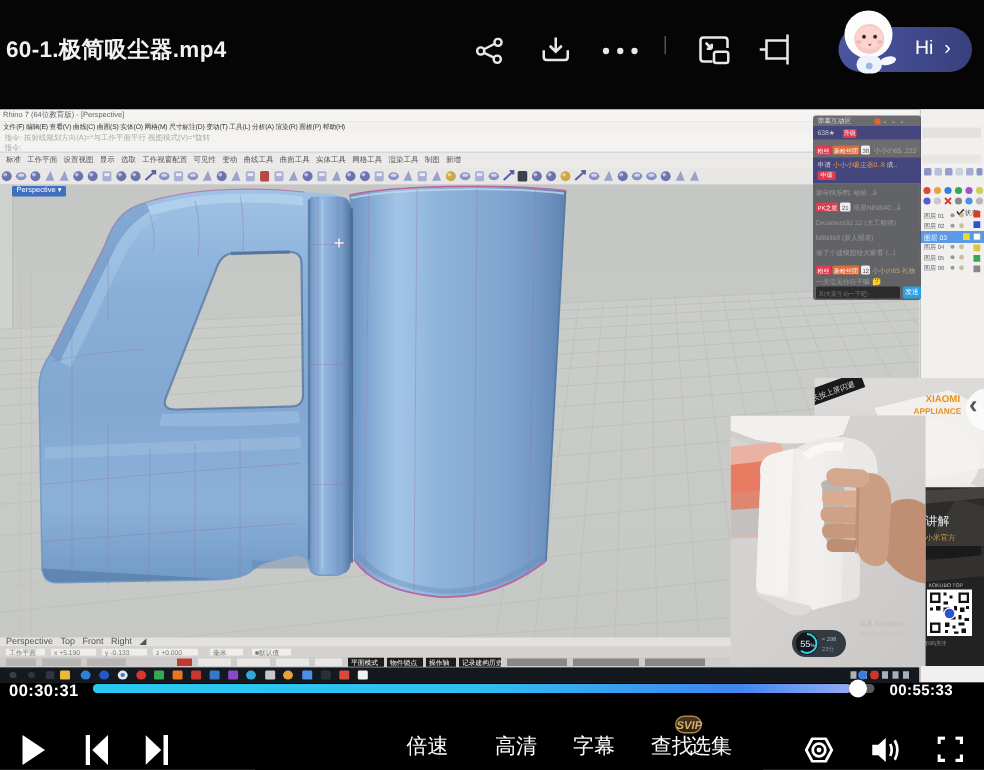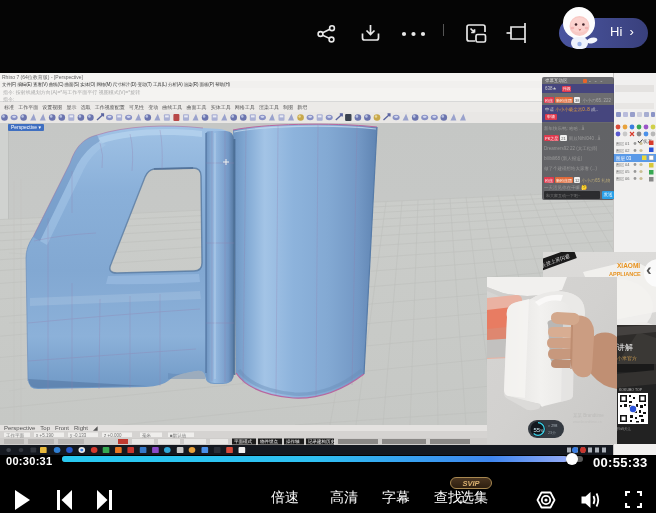--- a/index.html
+++ b/index.html
@@ -44,43 +44,44 @@
 
   
   #streambg{left:543px;top:179px;width:113px;height:192px;background:#d9d9d7;overflow:hidden;}
   #pip{left:487px;top:204px;width:130px;height:167px;background:#d2d2d0;overflow:hidden;}
   #backbtn{left:644px;top:186px;width:28px;height:28px;border-radius:50%;
            background:rgba(252,252,252,0.92);}
 
   
   #prow{left:0;top:455px;width:656px;height:16px;background:#000;}
   #t1{left:6px;top:455px;color:#fff;font-size:11px;font-weight:bold;letter-spacing:0.3px;}
-  #t2{left:593px;top:455px;color:#fff;font-size:13px;font-weight:bold;letter-spacing:0.3px;}
+  #t2{left:593px;top:455px;color:#fff;font-size:10px;font-weight:bold;letter-spacing:0.3px;}
   #pbar{left:62px;top:456px;width:521px;height:6px;border-radius:3px;background:#5a5a5a;}
   #pfill{left:62px;top:456px;width:505px;height:6px;border-radius:3px;
          background:linear-gradient(90deg,#28c9f0,#2fc0f2 50%,#3f86ef 85%,#93aaf5);}
   #pdot{left:566px;top:453px;width:12px;height:12px;border-radius:50%;background:#fff;}
   #controls{left:0;top:471px;width:656px;height:42px;background:#000;}
   .cbtn{color:#fff;font-size:14px;top:489px;}
-  #svip{left:450px;top:477px;width:42px;height:12px;border-radius:6px;box-sizing:border-box;
+  #svip{left:450px;top:477px;width:18px;height:12px;border-radius:6px;box-sizing:border-box;
         background:linear-gradient(180deg,#4a3520,#2e1f10);color:#d8b070;font-size:7.5px;
         font-weight:bold;font-style:italic;text-align:center;line-height:11px;
         border:1px solid #a88850;}
   .nw{white-space:nowrap;}
   #iconrow svg,#status1 svg,#status2 svg,#taskbar svg,#rpanel svg,#streambg svg,#pip svg{display:block;}
   .chipR,.chipO,.chipW{display:inline-block;border-radius:1px;font-size:4px;padding:0.5px 1px;}
   .chipR{background:#e03a4e;color:#fff;}
   .chipO{background:#e06a3a;color:#fff;margin-left:1px;}
   .chipW{background:#eee;color:#555;margin-left:1px;}
 </style>
 </head>
 <body>
 <div id="stage">
 
   <div class="abs" id="topbar"></div>
+  <div class="abs" id="vtitle">60-1.极简吸尘器.mp4</div>
   <svg class="abs" style="left:317px;top:25px" width="20" height="18" viewBox="0 0 20 18">
     <g stroke="#e8e8e8" stroke-width="1.6" fill="none">
       <circle cx="3.5" cy="9" r="2.4"></circle>
         <circle cx="15" cy="3.2" r="2.4"></circle>
         <circle cx="14.5" cy="14.5" r="2.4"></circle>
       <path d="M5.7 7.8 12.8 4.2 M5.7 10.2 12.4 13.4"></path>
     </g>
   </svg>
   <svg class="abs" style="left:361px;top:24px" width="19" height="18" viewBox="0 0 19 18">
     <g stroke="#e8e8e8" stroke-width="1.7" fill="none">

